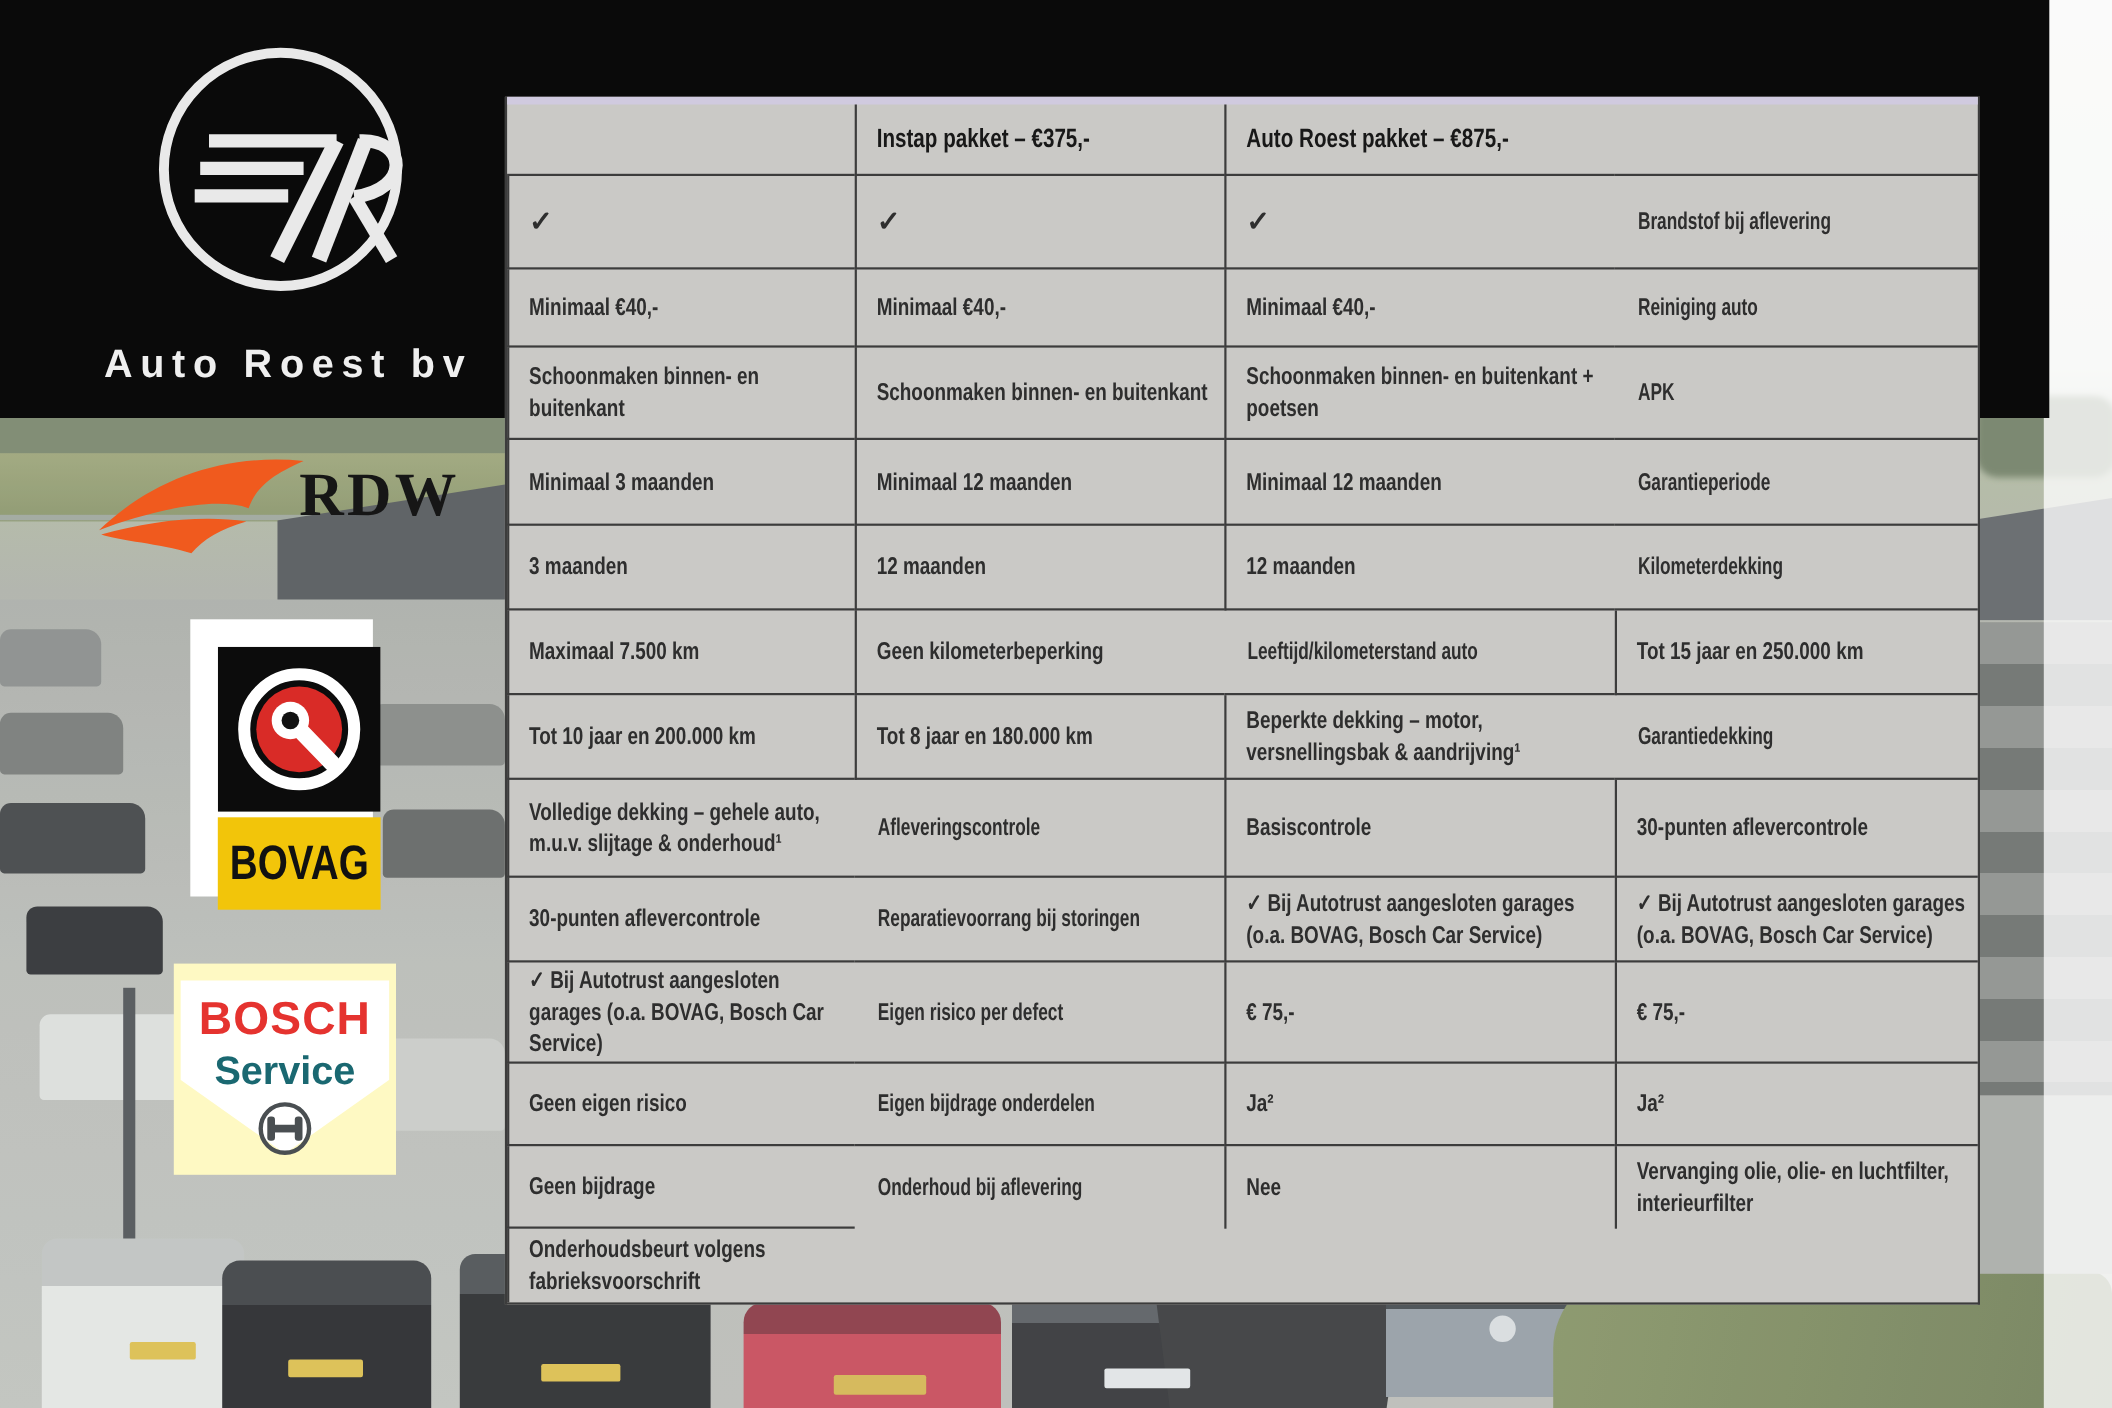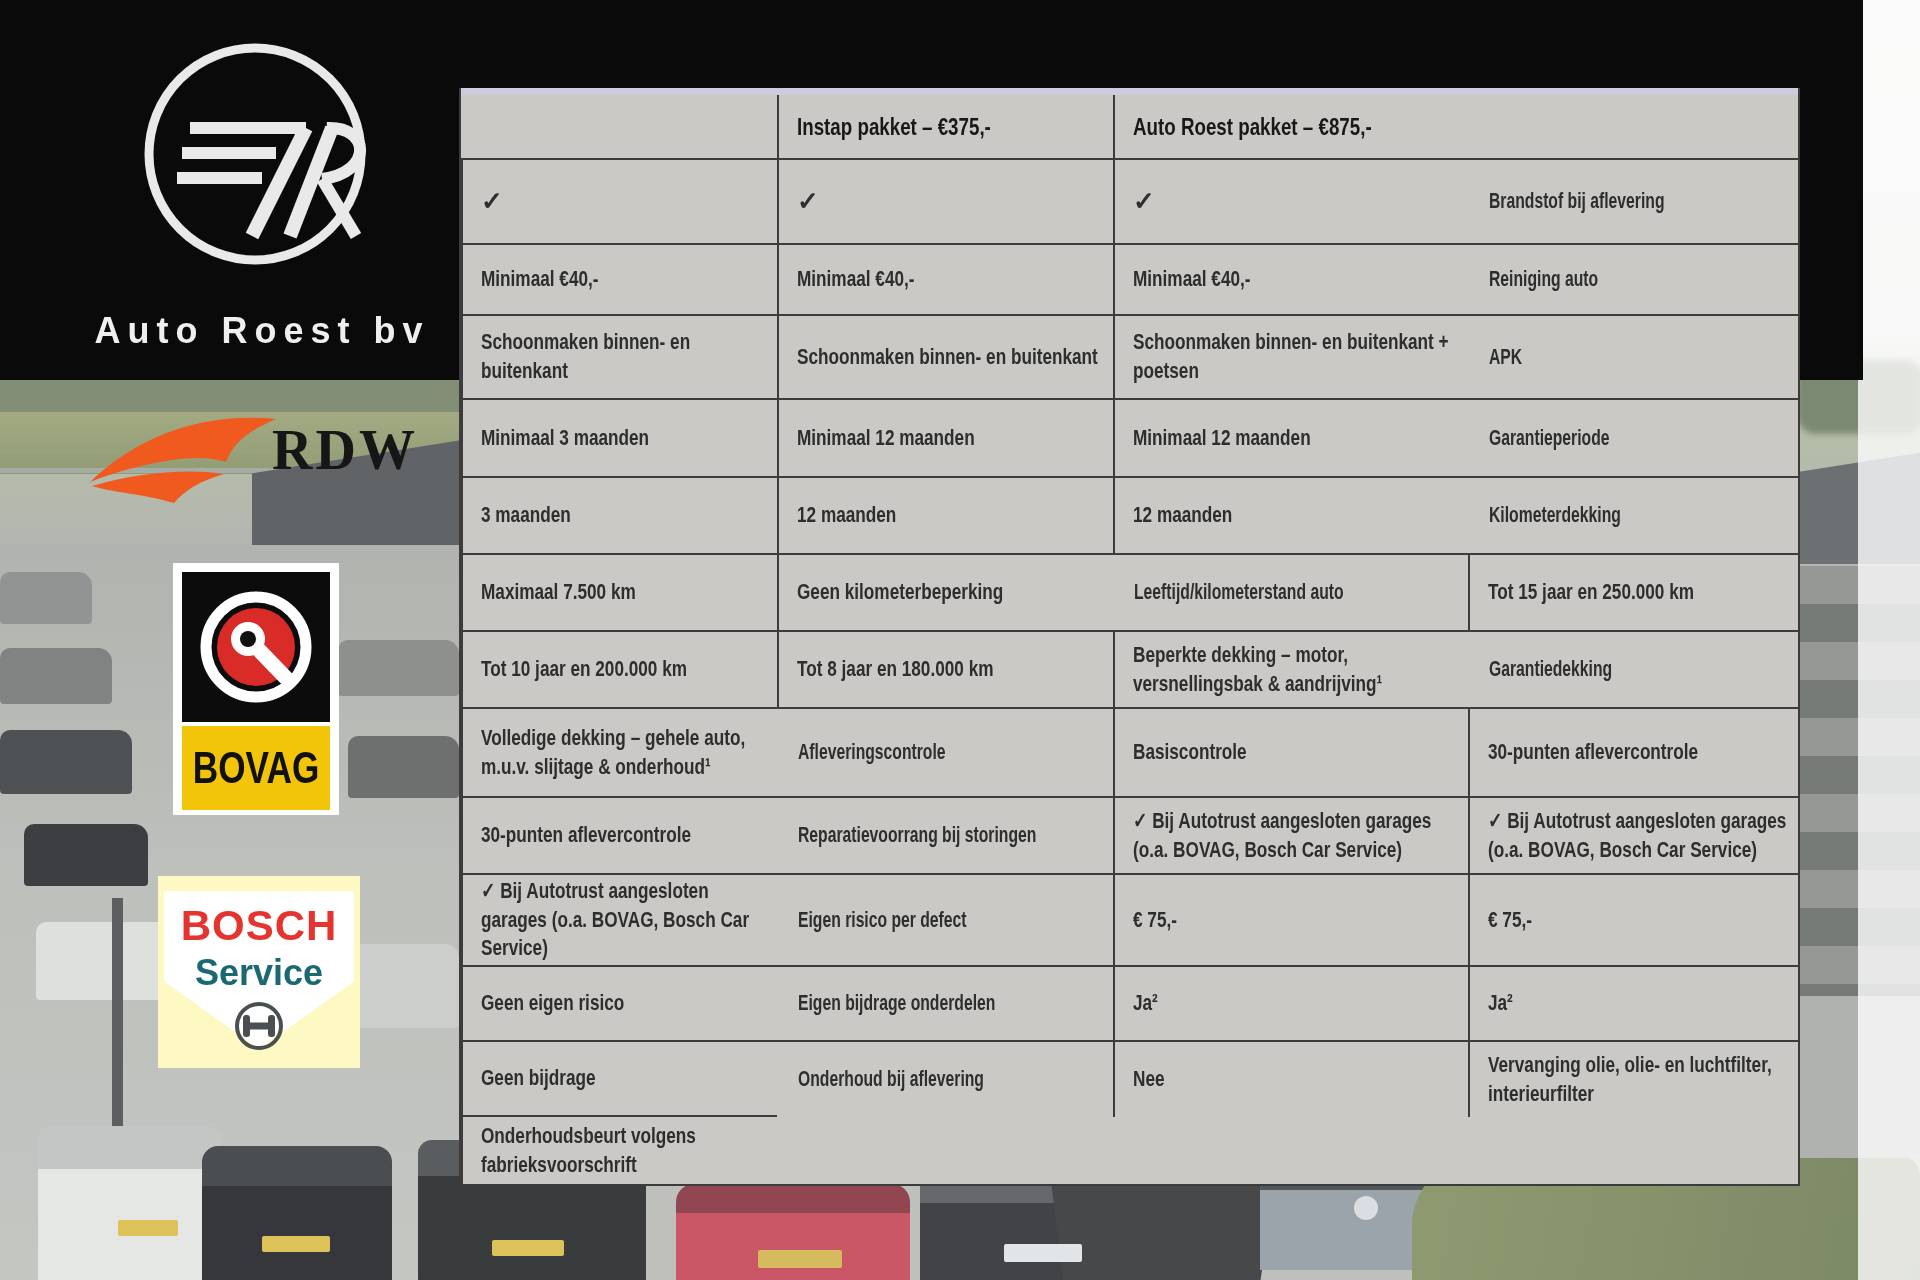--- a/index.html
+++ b/index.html
@@ -61,21 +61,21 @@
 
   
   .ar-name{left:92px;top:310px;width:340px;text-align:center;color:#efefef;
            font-size:36px;font-weight:bold;letter-spacing:7px;white-space:nowrap;}
 
   
   .rdw-word{left:272px;top:418px;font-family:"Liberation Serif",serif;font-weight:700;
             font-size:56px;letter-spacing:3px;color:#161616;}
 
   
-  .bovag{left:173px;top:563px;width:166px;height:252px;background:#ffffff;padding:9px;box-sizing:border-box;}
+  .bovag{left:173px;top:563px;width:166px;height:252px;background:#ffffff;padding:25px;box-sizing:border-box;}
   .bovag-yellow{width:148px;height:84px;background:#f2c50a;display:flex;align-items:center;justify-content:center;}
   .bovag-word{font-size:44px;font-weight:bold;color:#111;transform:scaleX(.8);letter-spacing:0;}
 
   
   .bosch{left:158px;top:876px;width:202px;height:192px;background:#fef9c3;}
   .bosch-shield{position:absolute;inset:0;background:#fff;
                 clip-path:polygon(3% 8%,97% 8%,97% 55%,50% 90%,3% 55%);}
   .bosch-word{position:absolute;left:0;top:26px;width:100%;text-align:center;
               font-size:42px;font-weight:bold;color:#e5332f;letter-spacing:1px;}
   .bosch-serv{position:absolute;left:0;top:76px;width:100%;text-align:center;

